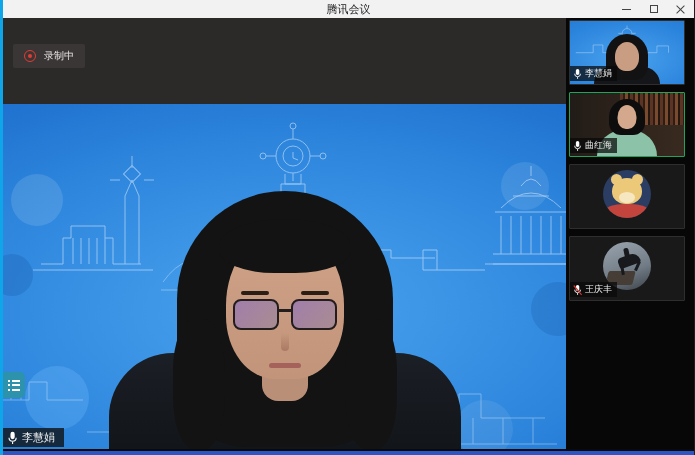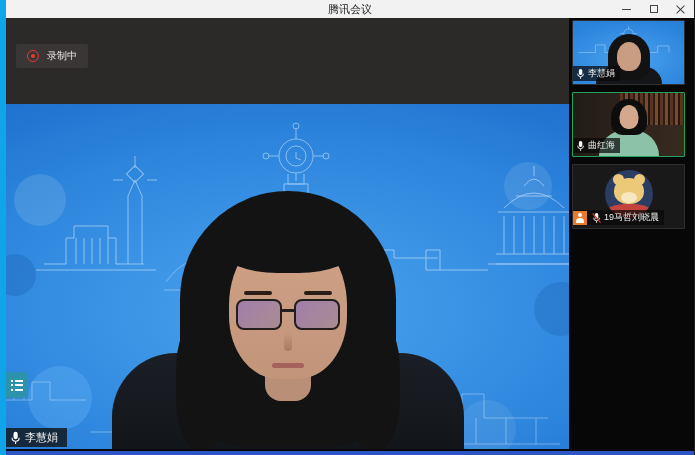--- a/index.html
+++ b/index.html
@@ -1,18 +1,18 @@
 <!DOCTYPE html>
 <html><head>
 <meta charset="utf-8">
 <style>
   * { margin:0; padding:0; box-sizing:border-box; }
   body { font-family:"Liberation Sans", sans-serif; background:#555; }
   .window { width:695px; height:455px; position:relative; overflow:hidden;
-            border-left:6px solid #0ea5e9; border-right:1px solid #1e1e1e; background:#000; }
+            border-left:3px solid #0ea5e9; border-right:1px solid #1e1e1e; background:#000; }
 
   
   .titlebar { height:18px; background:#f2f2f2; position:relative; display:flex; align-items:center; }
   .titlebar .title { position:absolute; left:0; right:0; text-align:center; font-size:11px; color:#222; line-height:18px; }
   .win-controls { margin-left:auto; display:flex; height:100%; position:relative; z-index:2; }
   .ctrl { width:27px; height:100%; display:flex; align-items:center; justify-content:center; cursor:default; }
   .min-glyph { width:9px; height:1px; background:#444; }
   .max-glyph { width:8px; height:8px; border:1px solid #444; }
   .close-glyph { position:relative; width:9px; height:9px; }
   .close-glyph::before, .close-glyph::after { content:""; position:absolute; left:-1px; top:4px; width:11px; height:1px; background:#444; }
@@ -289,33 +289,41 @@
       </div>
 
       <div class="tile">
         <div class="avatar a-pooh">
           <div class="pooh-ear l"></div>
           <div class="pooh-ear r"></div>
           <div class="pooh-head"></div>
           <div class="pooh-muzzle"></div>
           <div class="pooh-shirt"></div>
         </div>
+      </div>
+
+
+
+      <div class="tile">
+        <div class="avatar a-statue">
+          <div class="st-rock"></div>
+          <div class="st-horse"></div>
+          <div class="st-leg f"></div>
+          <div class="st-leg b"></div>
+          <div class="st-rider"></div>
+        </div>
         <div class="tile-label">
-          <span class="member-badge"></span>
           <svg class="mic-svg" width="9" height="12" viewBox="0 0 12 15">
             <rect x="3.8" y="0.8" width="4.6" height="8" rx="2.3" fill="#fff"></rect>
             <path d="M2.2 7.2a3.9 3.9 0 0 0 7.8 0" fill="none" stroke="#fff" stroke-width="1.2"></path>
             <line x1="6.1" y1="11.6" x2="6.1" y2="14" stroke="#fff" stroke-width="1.2"></line>
             <line x1="1" y1="1.5" x2="11.5" y2="14" stroke="#d8352c" stroke-width="1.6"></line>
           </svg>
-          <span>19马哲刘晓晨</span>
-        </div>
-      </div>
-
-
-
+          <span>王庆丰</span>
+        </div>
+      </div>
 
     </div>
   </div>
 
   <div class="frame-black"></div>
   <div class="bottom-strip"></div>
 </div>
 
 </body></html>

